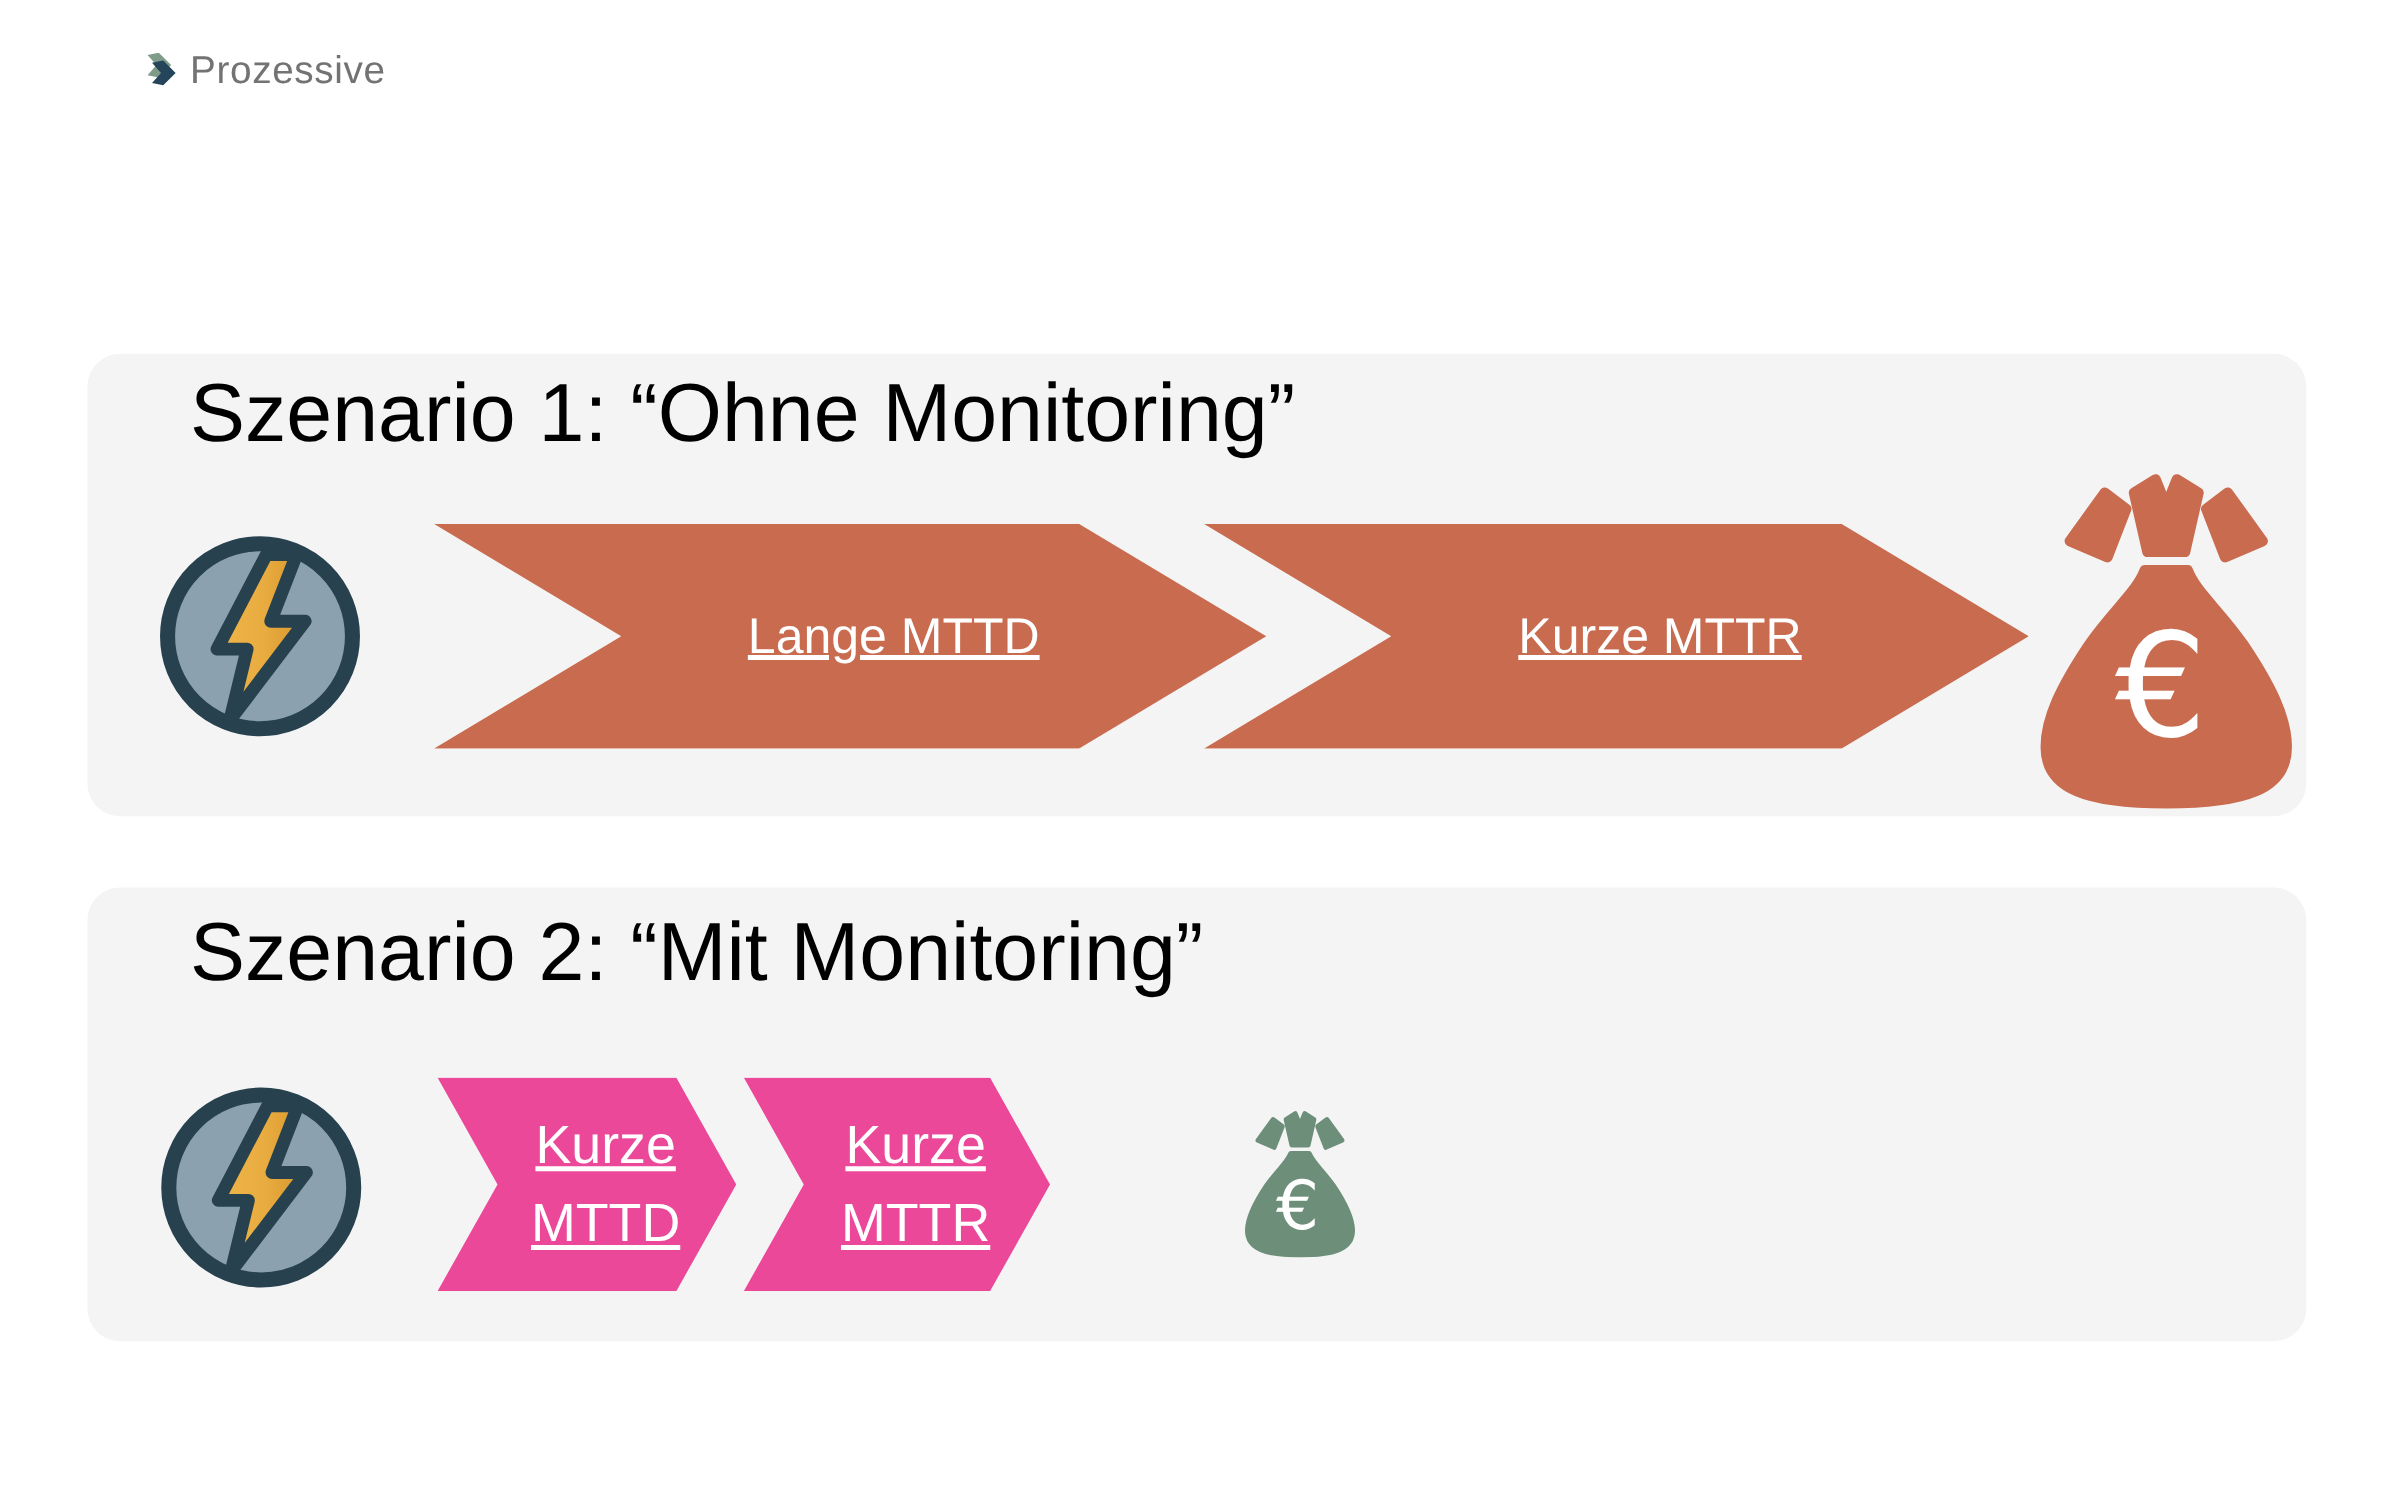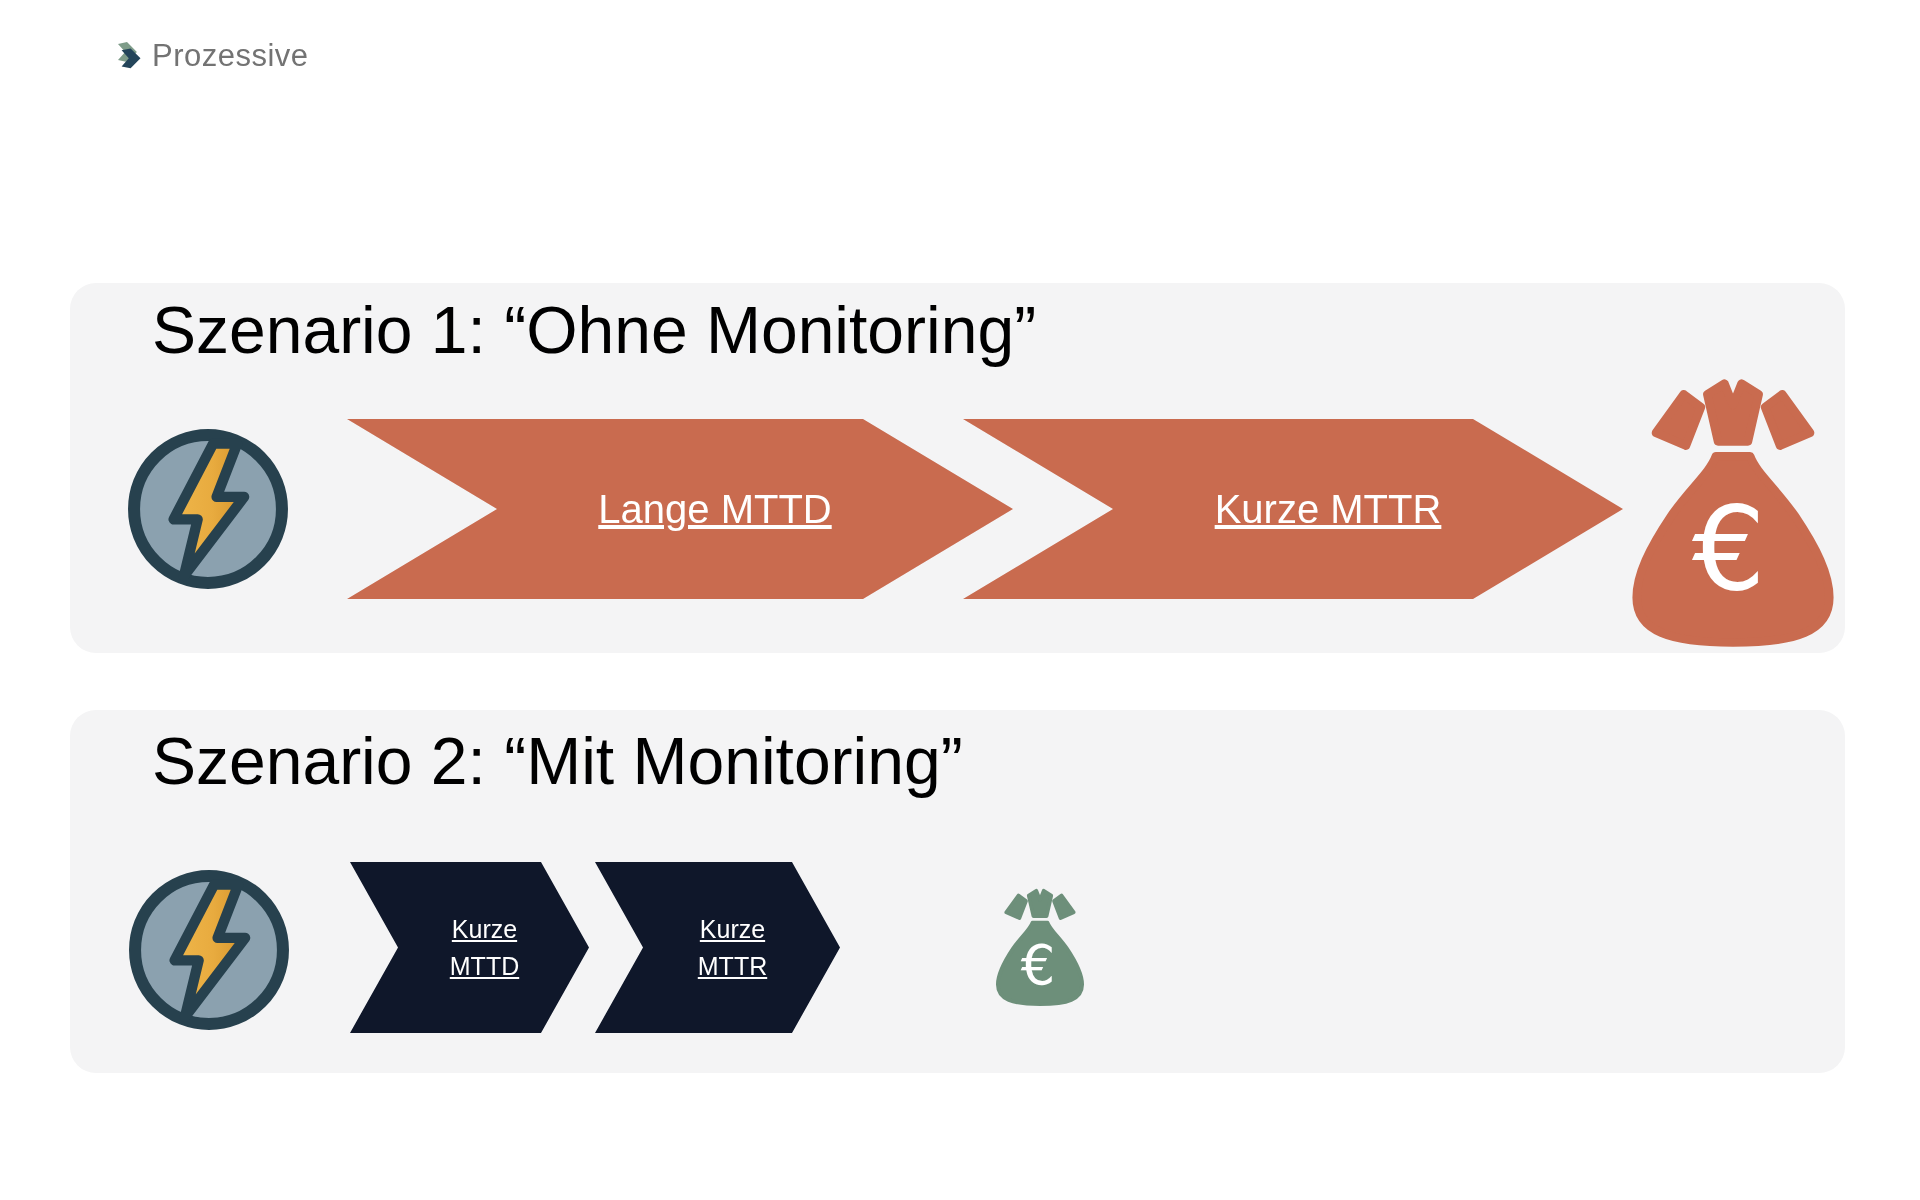--- a/index.html
+++ b/index.html
@@ -30,21 +30,21 @@
   .panel-1 .bolt-badge{left:52px;top:140px;}
   .panel-2 .bolt-badge{left:53px;top:154px;}
   
   .chev{
     position:absolute;display:flex;align-items:center;justify-content:center;
     color:#fff;text-align:center;
     clip-path:polygon(0 0,calc(100% - var(--n)) 0,100% 50%,calc(100% - var(--n)) 100%,0 100%,var(--n) 50%);
     text-decoration:underline;
   }
   .chev-neg{background:#c96b4f;--n:150px;top:136px;height:180px;font-size:40px;padding-left:70px;box-sizing:border-box;}
-  .chev-pos{background:#0f172a;--n:48px;top:152px;height:171px;font-size:25px;line-height:1.45;padding-left:30px;box-sizing:border-box;}
+  .chev-pos{background:#ec4899;--n:48px;top:152px;height:171px;font-size:43px;line-height:1.45;padding-left:30px;box-sizing:border-box;}
   .chev-neg.a1{left:277px;width:666px;}
   .chev-neg.a2{left:893px;width:660px;}
   .chev-pos.a1{left:280px;width:239px;}
   .chev-pos.a2{left:525px;width:245px;}
   
   .bag{position:absolute;}
   .bag svg{display:block;width:100%;height:100%;}
   .bag-big{left:1556px;top:93px;width:214px;height:272px;color:#c96b4f;}
   .bag-small{left:922px;top:178px;width:96px;height:118px;color:#6d8f7a;}
   .bag text{font-family:"DejaVu Sans","Liberation Sans",sans-serif;fill:#ffffff;}

